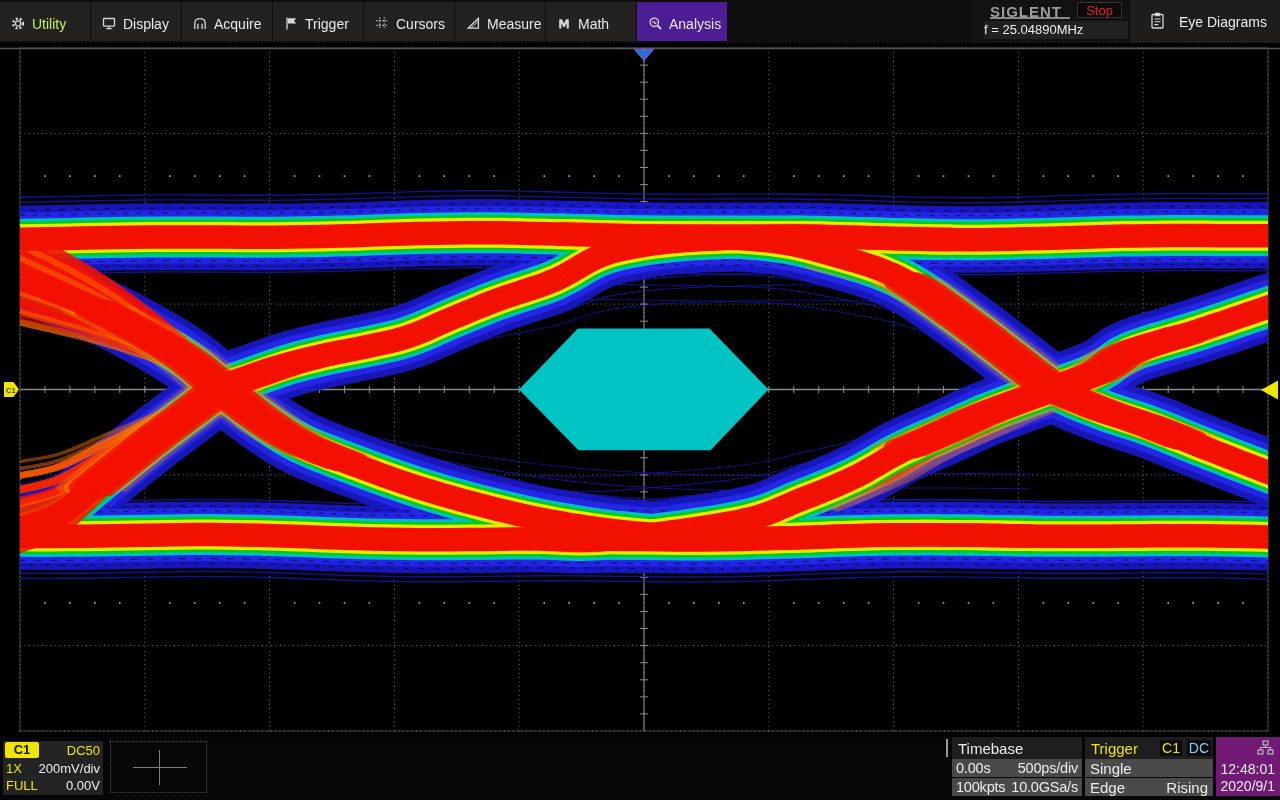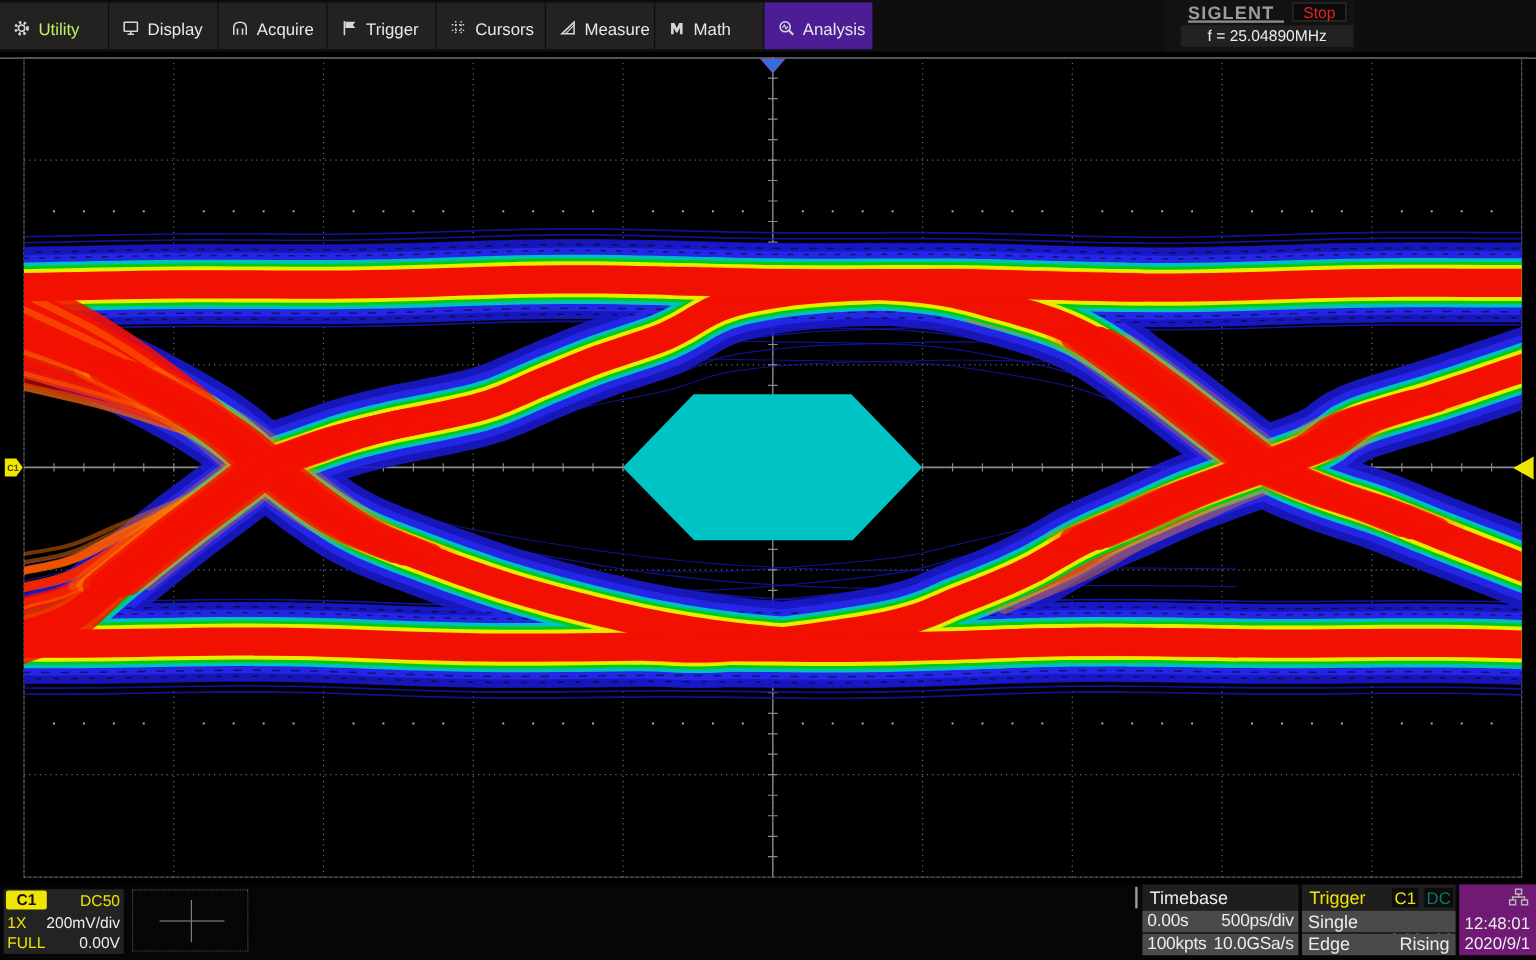--- a/index.html
+++ b/index.html
@@ -406,21 +406,29 @@
         <svg style="position:absolute;left:11px;top:14px" width="14" height="14" viewBox="0 0 14 14">
           <circle cx="6.3" cy="6.3" r="4.2" fill="none" stroke="#d6d6d6" stroke-width="1.3"></circle>
           <path d="M9.5,9.5L13,13" fill="none" stroke="#d6d6d6" stroke-width="1.8"></path>
           <path d="M4,7 5.7,4.9 7,8 8.6,5.9" fill="none" stroke="#d6d6d6" stroke-width="1"></path>
         </svg>
         <span style="position:absolute;left:32px;top:14px;font-size:14px;color:#e8e8e8;white-space:nowrap">Analysis</span>
       </div>
       <div style="position:absolute;left:970px;top:0;width:158px;height:43px;background:#131212"></div>
       <div style="position:absolute;left:990px;top:3px;width:80px;height:16px;font-weight:bold;font-size:15px;letter-spacing:1px;color:#9c9c9c;border-bottom:2px solid #8a8a8a;padding-bottom:12px">SIGLENT</div>
       <div style="position:absolute;left:1077px;top:2px;width:45px;height:16px;background:#0b0b0b;border:1px solid #333;color:#e62222;font-weight:normal;font-size:13px;text-align:center;line-height:16px">Stop</div>
-      <div style="position:absolute;left:984px;top:21px;width:144px;height:18px;background:#212121;color:#ececec;font-size:13px;text-align:center;line-height:18px">f = 25.04890MHz</div>
+      <div style="position:absolute;left:984px;top:21px;width:144px;height:18px;background:#212121;color:#ececec;font-size:13px;text-align:left;line-height:18px">f = 25.04890MHz</div>
+      <div style="position:absolute;left:1130px;top:0;width:150px;height:43px;background:#1f1c1c">
+        <svg style="position:absolute;left:20px;top:12px" width="15" height="17" viewBox="0 0 15 17">
+          <rect x="2" y="2.5" width="11" height="13.5" rx="1" fill="none" stroke="#d6d6d6" stroke-width="1.3"></rect>
+          <rect x="5" y="0.8" width="5" height="3.4" rx="0.8" fill="#d6d6d6"></rect>
+          <path d="M4.4,7H10.6M4.4,9.8H10.6M4.4,12.6H8.4" stroke="#d6d6d6" stroke-width="1.1"></path>
+        </svg>
+        <span style="position:absolute;left:49px;top:14px;font-size:14px;color:#ececec;white-space:nowrap">Eye Diagrams</span>
+      </div>
     </div>
     <div style="position:absolute;left:0;top:737px;width:1280px;height:63px;background:#060606;font-size:13px">
       <div style="position:absolute;left:3px;top:4px;width:100px;height:54px;background:#232323">
         <div style="position:absolute;left:2px;top:1px;width:34px;height:16px;background:#f0e402;border-radius:2px;color:#111;font-weight:bold;text-align:center;line-height:16px">C1</div>
         <span style="position:absolute;right:3px;top:2px;color:#f0e402">DC50</span>
         <span style="position:absolute;left:3px;top:20px;color:#f0e402">1X</span>
         <span style="position:absolute;right:3px;top:20px;color:#ececec">200mV/div</span>
         <span style="position:absolute;left:3px;top:37px;color:#f0e402">FULL</span>
         <span style="position:absolute;right:3px;top:37px;color:#ececec">0.00V</span>
       </div>
@@ -439,21 +447,21 @@
         </div>
         <div style="position:absolute;left:0;top:41px;width:130px;height:18px;background:#4a4a4a;font-size:14.5px;letter-spacing:-0.2px">
           <span style="position:absolute;left:4px;top:1px;color:#ececec">100kpts</span>
           <span style="position:absolute;right:4px;top:1px;color:#ececec">10.0GSa/s</span>
         </div>
       </div>
       <div style="position:absolute;left:1085px;top:0;width:128px;height:59px;font-size:15px">
         <div style="position:absolute;left:0;top:0;width:128px;height:22px;background:#1e1e1e">
           <span style="position:absolute;left:6px;top:3px;color:#f0e402">Trigger</span>
           <span style="position:absolute;right:31px;top:3px;color:#f0e402;background:#0c0c0c;padding:0 2px;font-size:14px">C1</span>
-          <span style="position:absolute;right:2px;top:3px;color:#0f766e;background:#0c0c0c;padding:0 2px;font-size:14px">DC</span>
+          <span style="position:absolute;right:2px;top:3px;color:#7dd3fc;background:#0c0c0c;padding:0 2px;font-size:14px">DC</span>
         </div>
         <div style="position:absolute;left:0;top:22px;width:128px;height:18px;background:#4a4a4a;font-size:15px">
           <span style="position:absolute;left:5px;top:1px;color:#ececec">Single</span>
           <span style="position:absolute;right:5px;top:16px;color:#e5e5e5">4.00mV</span>
         </div>
         <div style="position:absolute;left:0;top:41px;width:128px;height:18px;background:#4a4a4a;font-size:15px">
           <span style="position:absolute;left:5px;top:1px;color:#ececec">Edge</span>
           <span style="position:absolute;right:5px;top:1px;color:#ececec">Rising</span>
         </div>
       </div>

